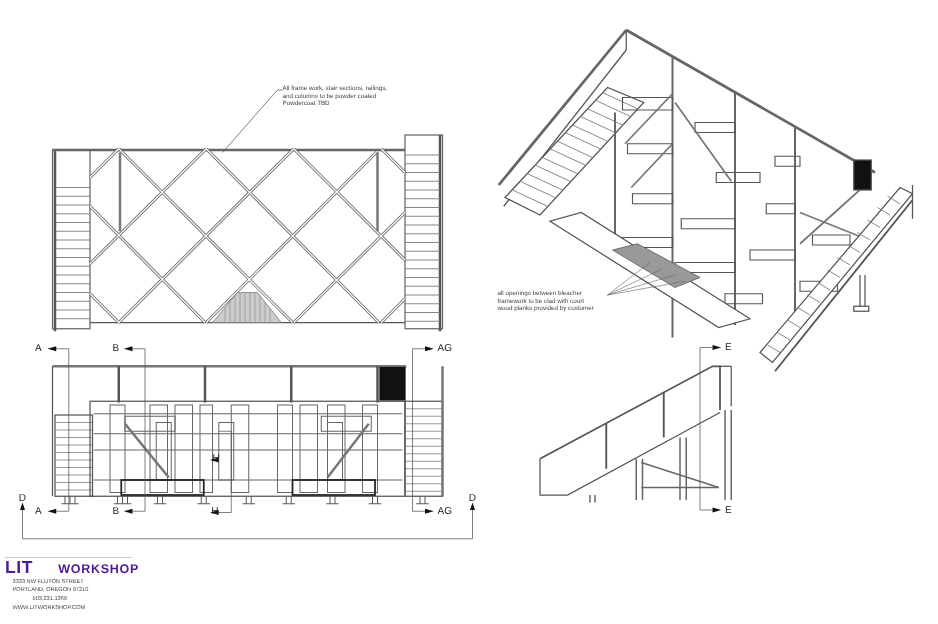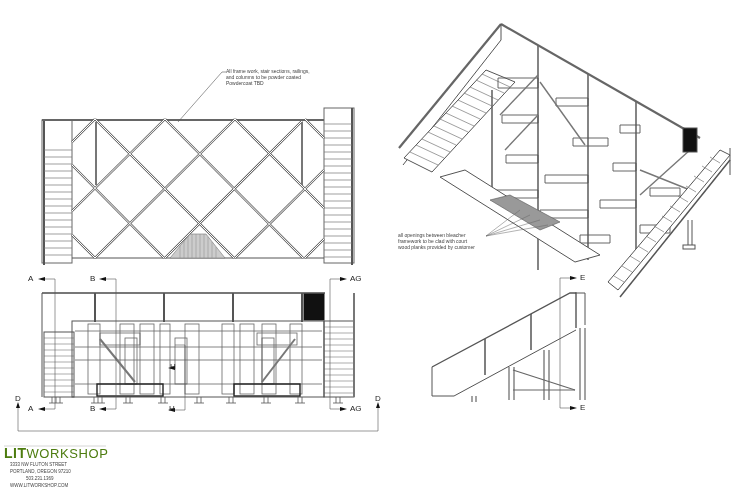--- a/index.html
+++ b/index.html
@@ -1,23 +1,23 @@
 <!DOCTYPE html>
 <html><head>
 <meta charset="utf-8">
 <style>
   html,body{margin:0;padding:0;background:#fff;}
   body{width:750px;height:499px;position:relative;overflow:hidden;font-family:"Liberation Sans",sans-serif;color:#333;}
   svg{position:absolute;left:0;top:0;}
   .note{position:absolute;font-size:5px;line-height:6px;color:#444;}
   .lbl{position:absolute;font-size:8px;color:#222;}
   .tb{position:absolute;left:4px;top:445px;width:110px;}
-  .logo{font-size:13px;letter-spacing:0.5px;color:#4d7c0f;display:flex;align-items:baseline;gap:0;}
+  .logo{font-size:13px;letter-spacing:0.5px;color:#4c1d95;display:flex;align-items:baseline;gap:20px;}
   .logo b{font-weight:700;font-size:14px;}
-  .logo span{font-size:13px;font-weight:400;letter-spacing:0.6px;}
+  .logo span{font-size:10px;font-weight:700;letter-spacing:0.6px;}
   .addr{font-size:4.5px;line-height:7px;margin-left:6px;color:#444;}
   .addr div{white-space:nowrap;}
   .addr .c{margin-left:16px;}
 </style>
 </head>
 <body>
 
 <svg width="750" height="499" viewBox="0 0 750 499">
 
   <g stroke="#555" fill="none" stroke-width="1">

